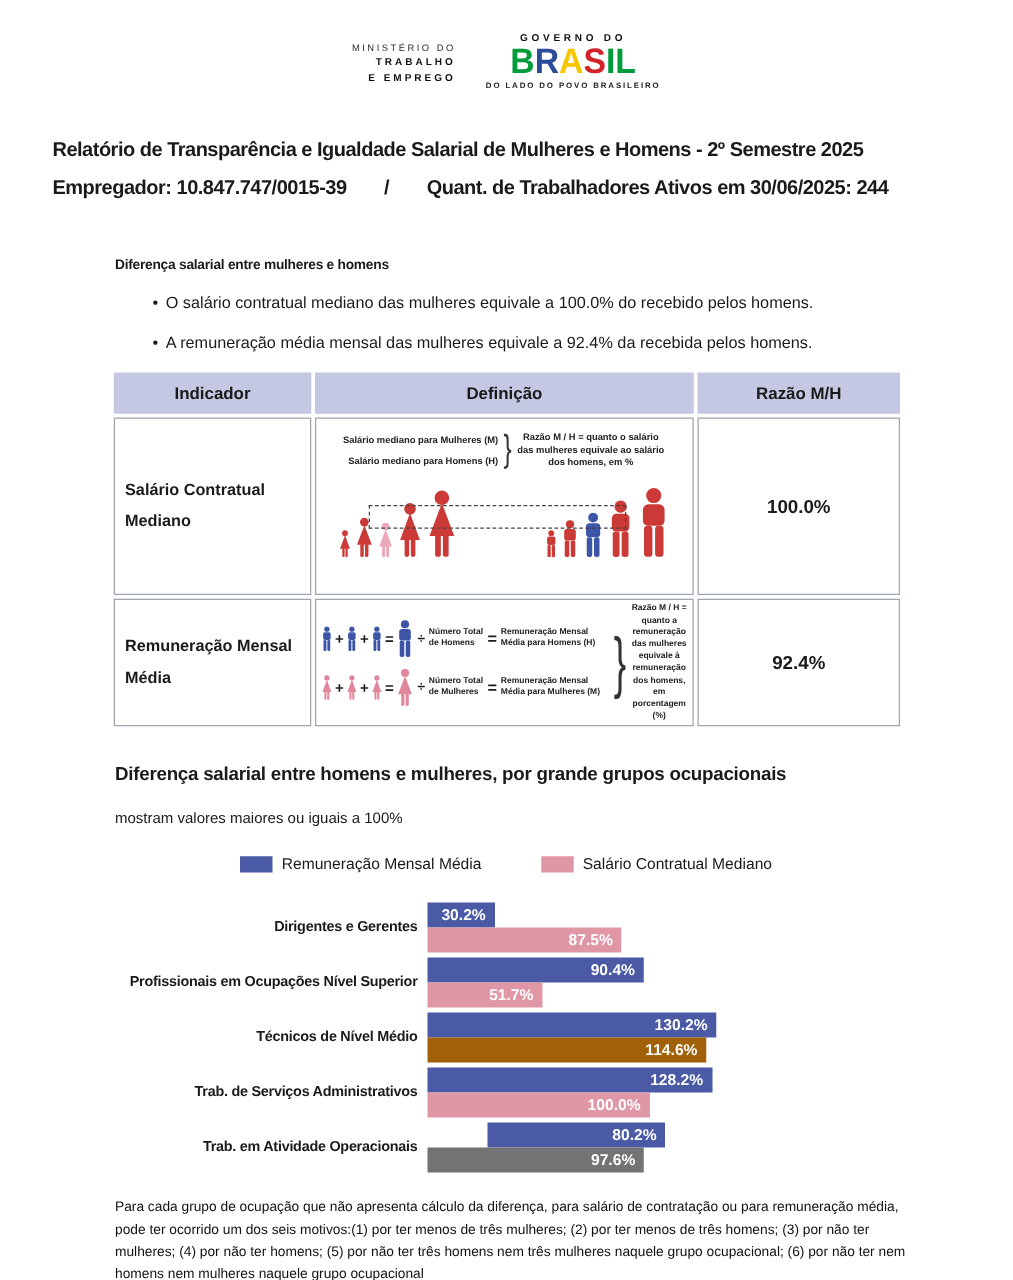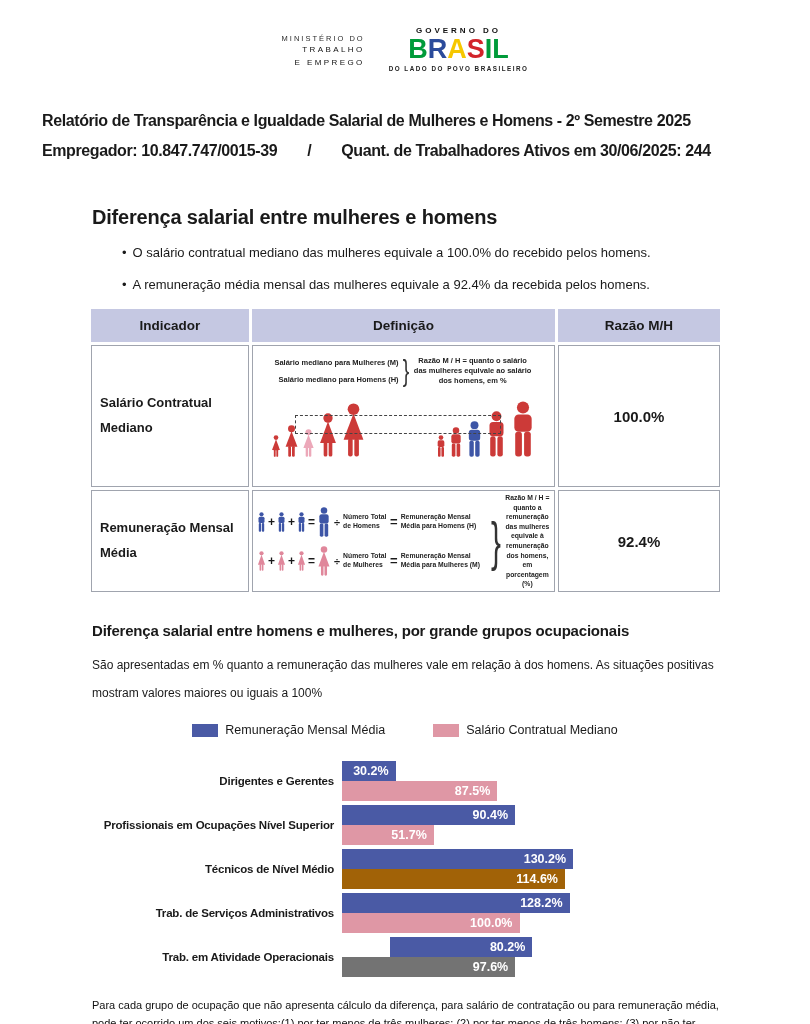--- a/index.html
+++ b/index.html
@@ -3,34 +3,34 @@
 <meta charset="utf-8">
 <style>
   * { margin:0; padding:0; box-sizing:border-box; }
   body { background:#ffffff; font-family:"Liberation Sans", sans-serif; color:#1a1a1a; }
   .page { width:810px; height:1024px; background:#fff; position:relative; overflow:hidden; padding-top:18px; }
 
   
   .logo-row { display:flex; justify-content:center; align-items:center; gap:24px; height:62px; }
   .ministry { text-align:right; line-height:1.55; margin-top:4px; }
   .ministry .m1 { font-size:7.5px; letter-spacing:2px; font-weight:500; color:#2b2b2b; }
-  .ministry .m2, .ministry .m3 { font-size:8px; letter-spacing:2.4px; font-weight:400; color:#111; }
+  .ministry .m2, .ministry .m3 { font-size:8px; letter-spacing:2.4px; font-weight:700; color:#111; }
   .gov { display:flex; flex-direction:column; align-items:center; }
   .gov-top { font-size:8px; font-weight:800; letter-spacing:3px; color:#111; }
   .brasil { font-weight:800; font-size:27px; letter-spacing:0px; line-height:1.05; transform:scaleY(1.05); }
   .brasil span { display:inline-block; }
   .gov-tag { font-size:6.3px; font-weight:700; letter-spacing:1.5px; color:#222; margin-top:1px; }
 
   
   .title-block { margin:26px 0 0 42px; font-weight:bold; font-size:16px; letter-spacing:-0.4px; line-height:30px; }
   .title-line2 { display:flex; }
   .title-line2 .sep { margin:0 30px; }
 
   
-  .sec1-heading { margin:40px 0 12px 92px; font-size:20px; font-weight:bold; letter-spacing:-0.2px; }
+  .sec1-heading { margin:40px 0 12px 92px; font-size:11px; font-weight:bold; letter-spacing:-0.2px; }
   .bullets { margin:16px 0 0 122px; font-size:13px; }
   .bullet { margin-bottom:17px; }
   .bullet .dot { margin-right:6px; }
 
   
   .itable { margin:4px 0 0 91px; width:632px; display:grid; grid-template-columns:158px 303px 162px; gap:3px; }
   .th { background:#c5c8e2; font-weight:bold; font-size:13.5px; text-align:center; padding:9px 0; }
   .td { border:1px solid #a0a4ae; background:#fff; }
   .td-ind { display:flex; align-items:center; padding:8px; font-weight:bold; font-size:13px; line-height:1.9; }
   .td-ratio { display:flex; align-items:center; justify-content:center; font-weight:bold; font-size:15px; }
@@ -279,21 +279,20 @@
         </div>
         <div class="brk2">}</div>
         <div class="def2-expl">Razão M / H = quanto a remuneração das mulheres equivale à remuneração dos homens, em porcentagem (%)</div>
       </div>
     </div>
     <div class="td td-ratio r2">92.4%</div>
   </div>
 
   <h2 class="sec2-heading">Diferença salarial entre homens e mulheres, por grande grupos ocupacionais</h2>
   <div class="sec2-desc">
-    <div>São apresentadas em % quanto a remuneração das mulheres vale em relação à dos homens. As situações positivas</div>
     <div>mostram valores maiores ou iguais a 100%</div>
   </div>
 
   <div class="legend">
       <div class="legend-item">
         <span class="swatch" style="background: rgb(74, 90, 165);"></span>
         <span>Remuneração Mensal Média</span>
       </div>
       <div class="legend-item">
         <span class="swatch" style="background: rgb(223, 151, 165);"></span>

